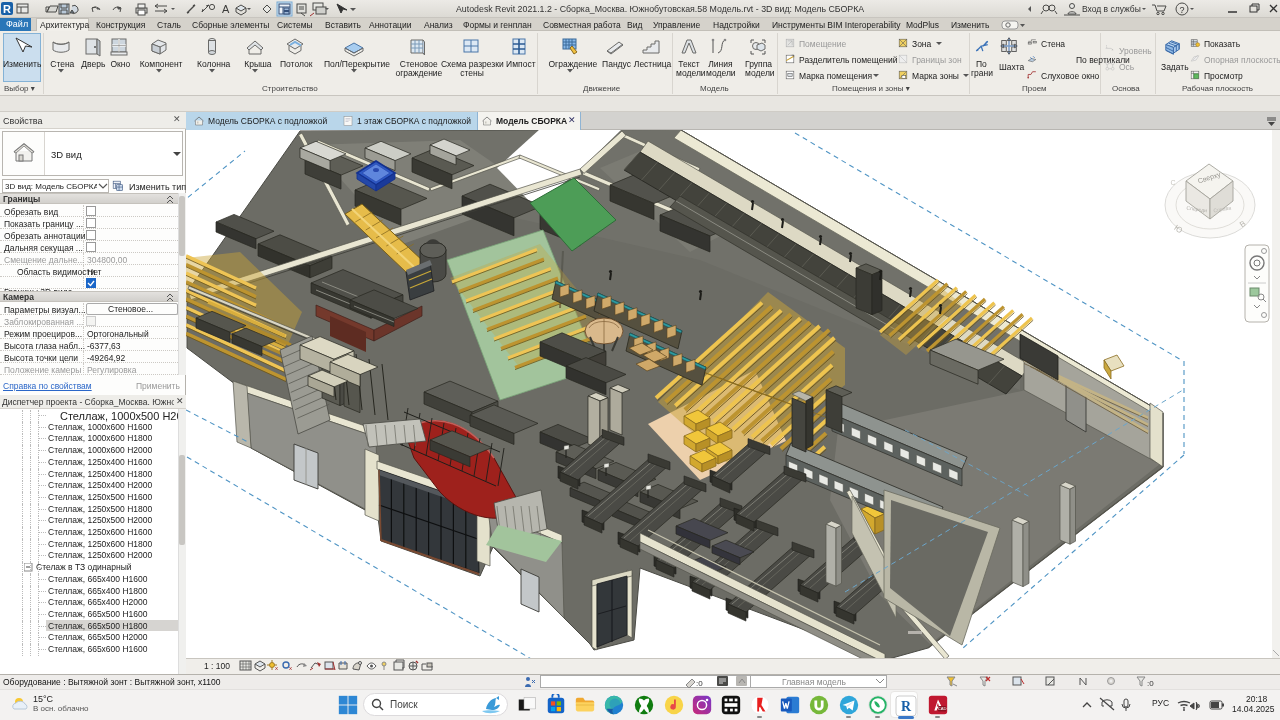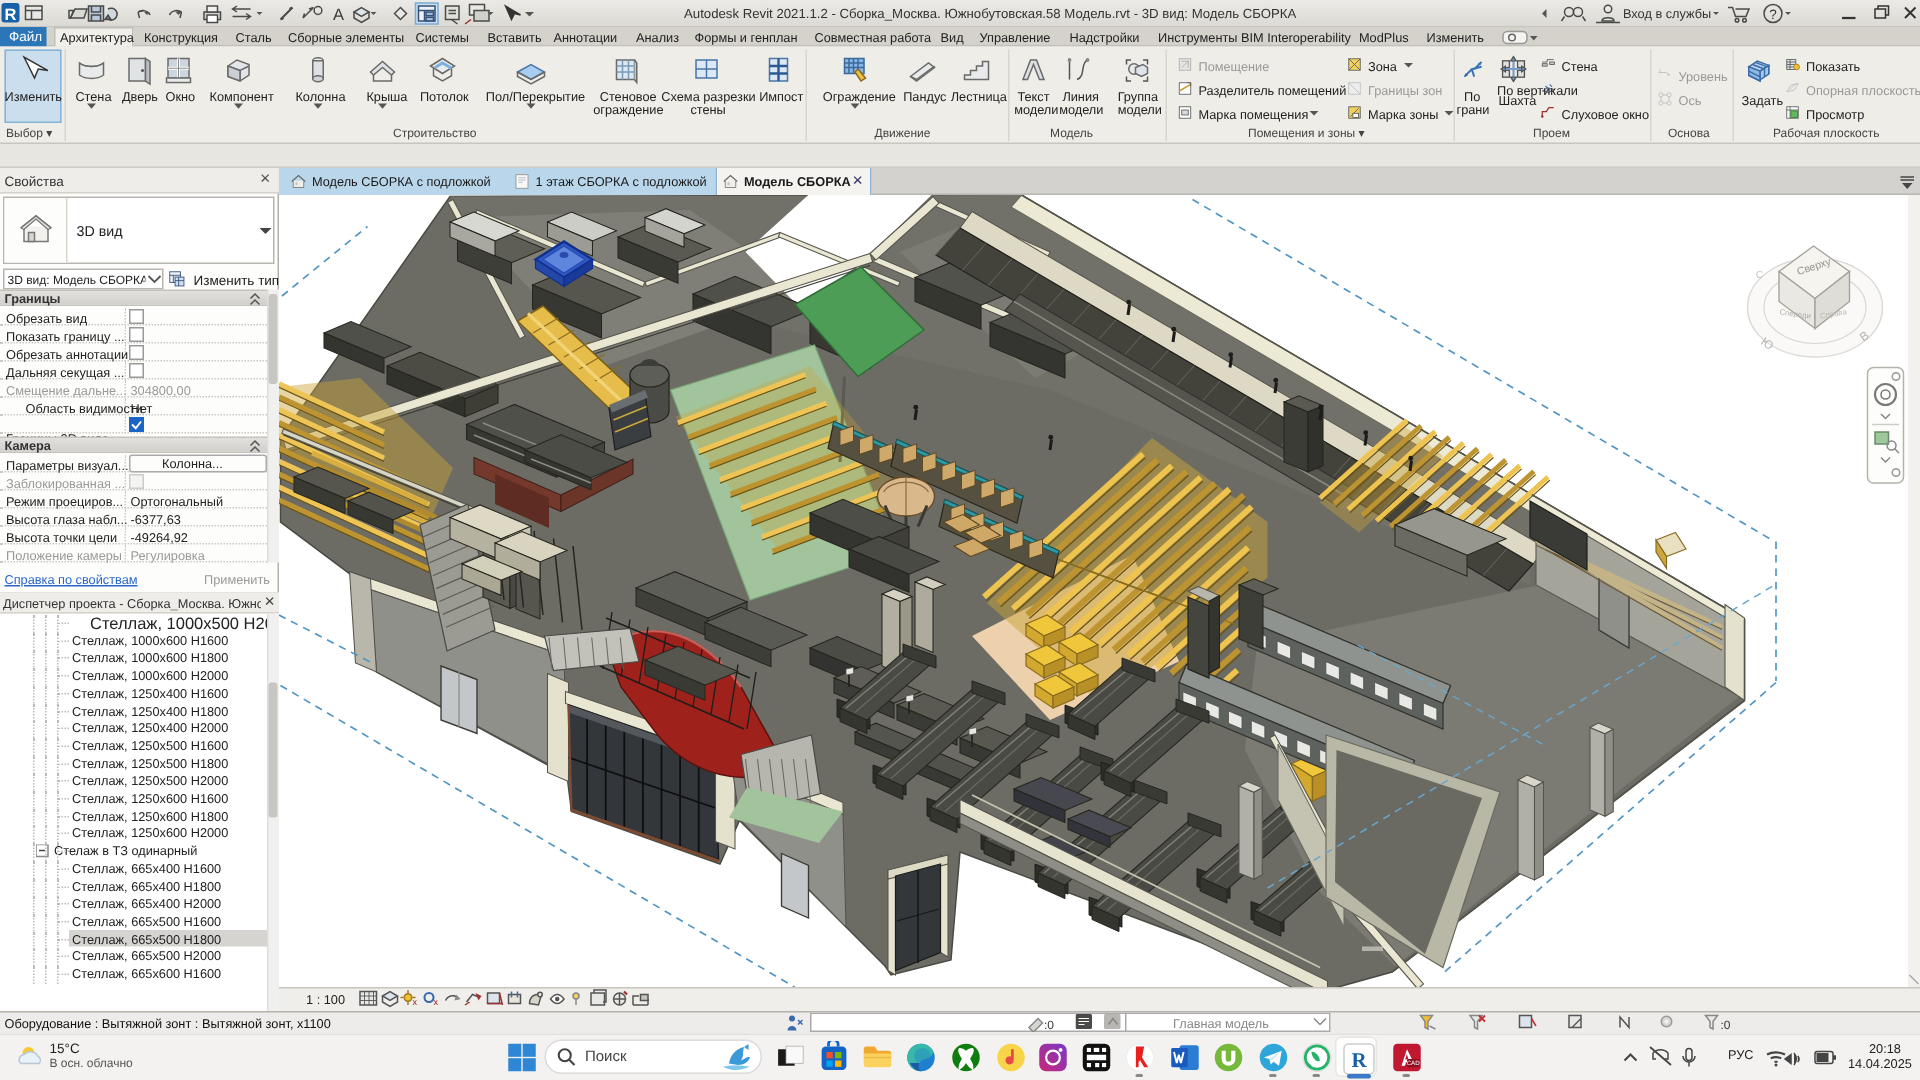--- a/index.html
+++ b/index.html
@@ -314,21 +314,21 @@
 <svg class="abs" style="left:1026px;top:37px;" width="12" height="12" viewBox="0 0 22 22">
     <path d="M4 8h6v-3h8" stroke="#555" fill="none"></path>
     <rect x="4" y="10" width="6" height="3" fill="#c8c8c4" stroke="#555"></rect>
     <rect x="13" y="8" width="6" height="3" fill="#c8c8c4" stroke="#555"></rect>
   </svg>
 <div class="t" style="left:1041px;top:39px;font-size:8.5px;color:#222;">Стена</div>
 <svg class="abs" style="left:1026px;top:53px;" width="12" height="12" viewBox="0 0 22 22">
     <path d="M4 14l6-4 8 2-6 4z" fill="#b8cce0" stroke="#555"></path>
     <path d="M8 8l3 3M13 6l3 3" stroke="#3a72b8" stroke-width="1.5"></path>
   </svg>
-<div class="t" style="left:998px;top:55px;font-size:8.5px;color:#222;">По вертикали</div>
+<div class="t" style="left:1076px;top:55px;font-size:8.5px;color:#222;">По вертикали</div>
 <svg class="abs" style="left:1026px;top:69px;" width="12" height="12" viewBox="0 0 22 22">
     <path d="M4 16v-6h5l3-5h6" stroke="#a03030" fill="none" stroke-width="1.5"></path>
     <circle cx="4" cy="16" r="1.5" fill="#a03030"></circle>
   </svg>
 <div class="t" style="left:1041px;top:71px;font-size:8.5px;color:#222;">Слуховое окно</div>
 <svg class="abs" style="left:1104px;top:44px;" width="12" height="12" viewBox="0 0 22 22">
     <path d="M3 8h10l4 3" stroke="#bbb" fill="none"></path>
     <text x="3" y="7" font-size="6" fill="#bbb">1</text>
     <path d="M17 11l-3 1 1-3z" fill="#bbb"></path>
   </svg>
@@ -436,21 +436,21 @@
   </svg>
 <div class="abs" style="left:0px;top:291px;width:178px;height:11px;background:linear-gradient(#e3e1de,#d2d0cc);border-top:1px solid #c5c2bc;border-bottom:1px solid #c5c2bc;"></div>
 <div class="t" style="left:3px;top:292px;font-size:8.5px;color:#333;font-weight:bold;">Камера</div>
 <svg class="abs" style="left:166px;top:293px;" width="9" height="9">
     <path d="M1 4l3-3 3 3M1 8l3-3 3 3" fill="none" stroke="#555"></path>
   </svg>
 <div class="abs" style="left:0px;top:303px;width:178px;height:12px;border-bottom:1px dotted #ccc9c4;"></div>
 <div class="abs" style="left:83px;top:303px;width:1px;height:12px;border-left:1px dotted #ccc9c4;"></div>
 <div class="t" style="left:4px;top:305px;font-size:8.5px;color:#222;">Параметры визуал...</div>
 <div class="abs" style="left:86px;top:303px;width:92px;height:12px;background:#fdfdfc;border:1px solid #aaa;border-radius:2px;"></div>
-<div class="t" style="left:108px;top:304px;font-size:8.5px;color:#222;">Колонна...</div>
+<div class="t" style="left:108px;top:304px;font-size:8.5px;color:#222;">Стеновое...</div>
 <div class="abs" style="left:0px;top:315px;width:178px;height:12px;border-bottom:1px dotted #ccc9c4;"></div>
 <div class="abs" style="left:83px;top:315px;width:1px;height:12px;border-left:1px dotted #ccc9c4;"></div>
 <div class="t" style="left:4px;top:317px;font-size:8.5px;color:#999;">Заблокированная ...</div>
 <div class="abs" style="left:86px;top:316px;width:10px;height:10px;background:#f4f4f2;border:1px solid #ccc;"></div>
 <div class="abs" style="left:0px;top:327px;width:178px;height:12px;border-bottom:1px dotted #ccc9c4;"></div>
 <div class="abs" style="left:83px;top:327px;width:1px;height:12px;border-left:1px dotted #ccc9c4;"></div>
 <div class="t" style="left:4px;top:329px;font-size:8.5px;color:#222;">Режим проециров...</div>
 <div class="t" style="left:87px;top:329px;font-size:8.5px;color:#222;">Ортогональный</div>
 <div class="abs" style="left:0px;top:339px;width:178px;height:12px;border-bottom:1px dotted #ccc9c4;"></div>
 <div class="abs" style="left:83px;top:339px;width:1px;height:12px;border-left:1px dotted #ccc9c4;"></div>

